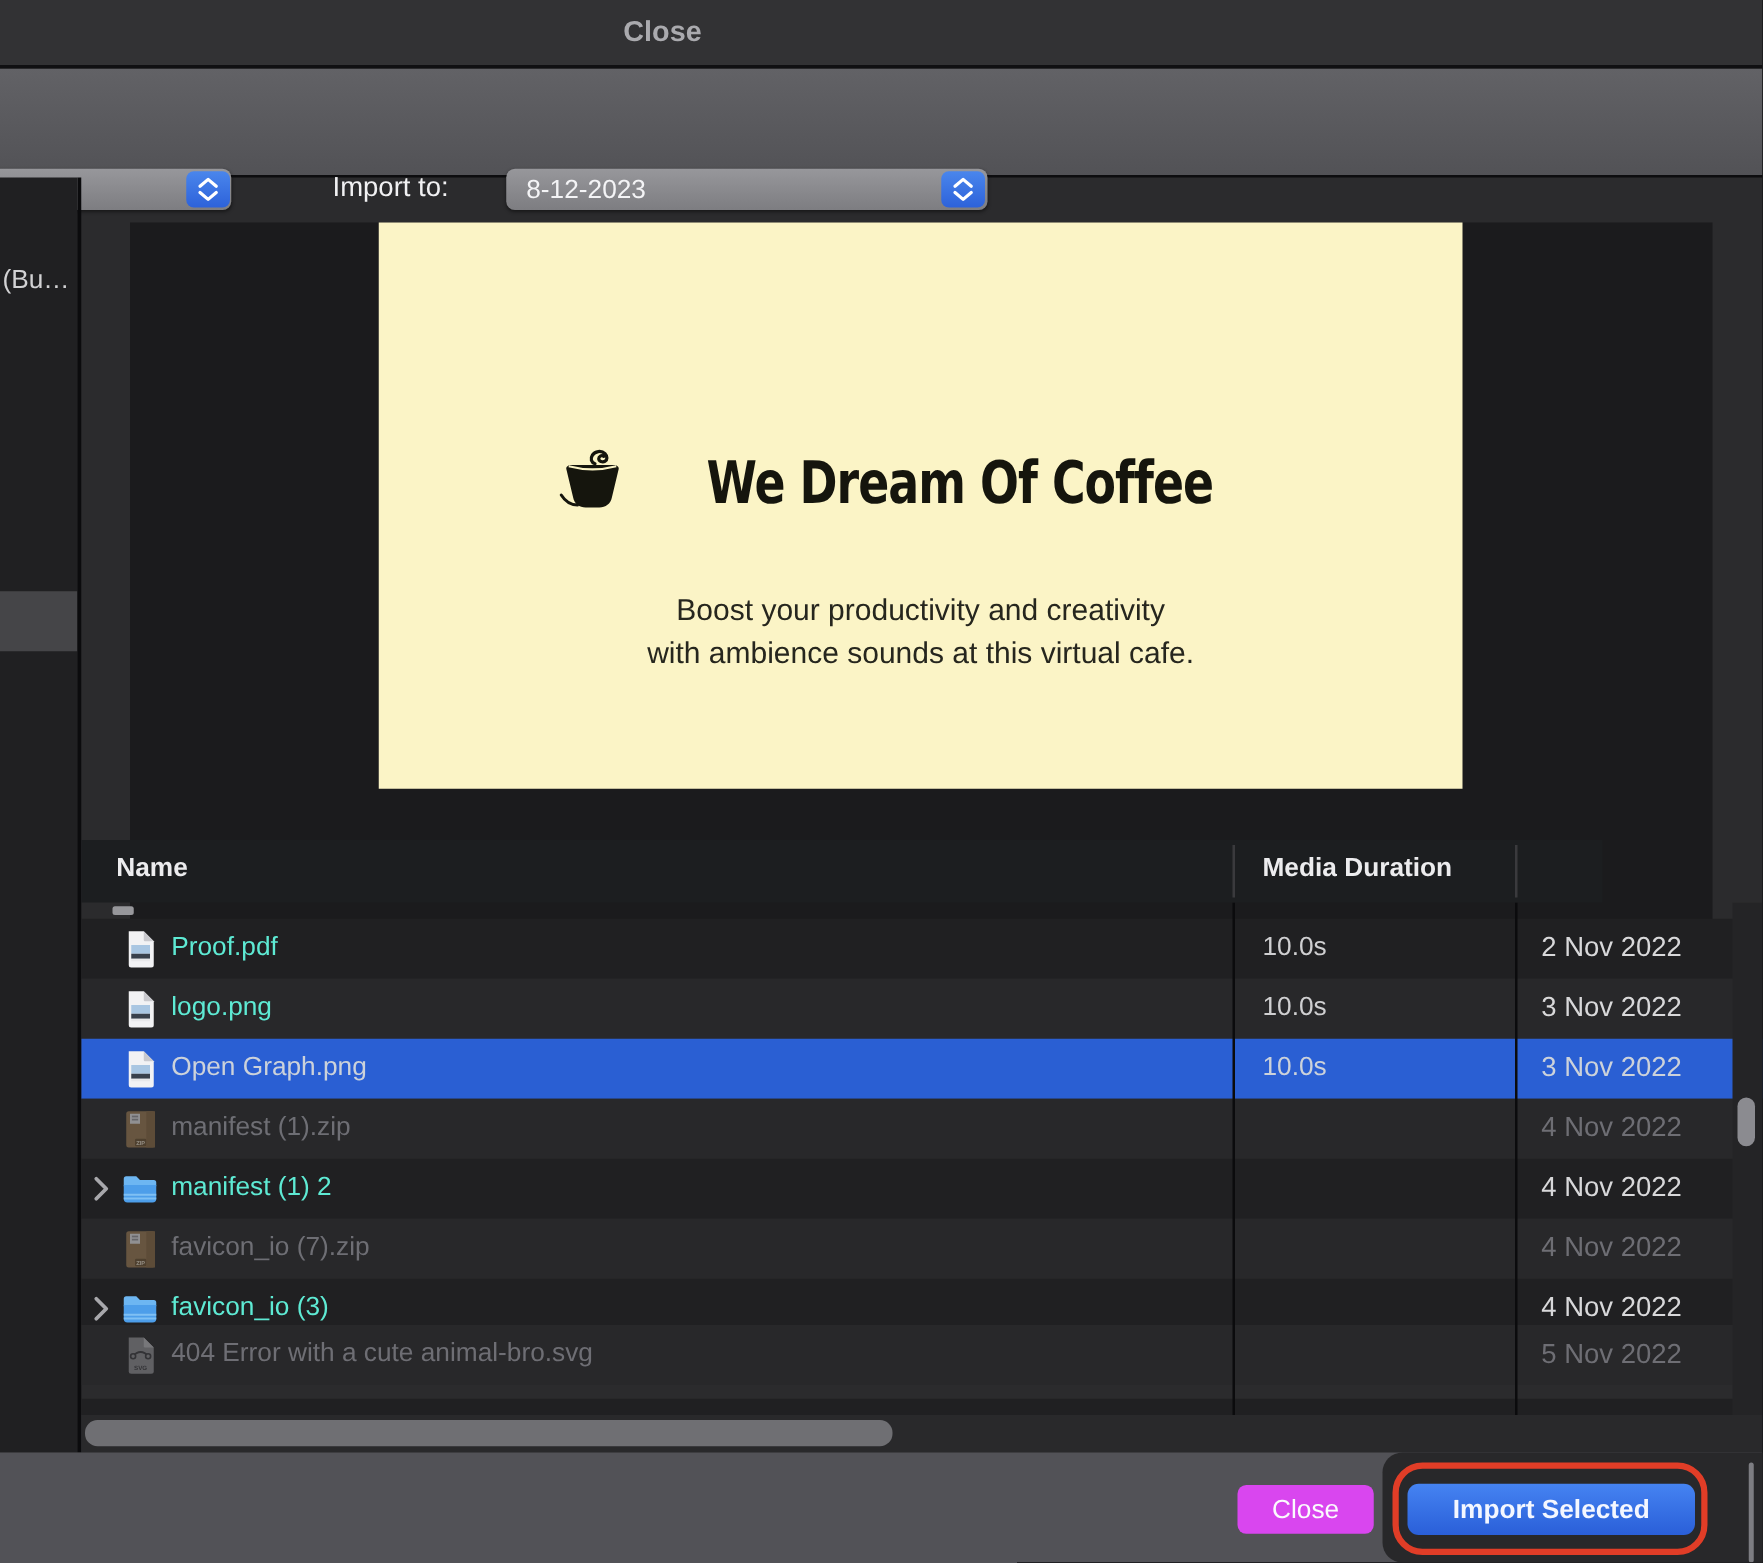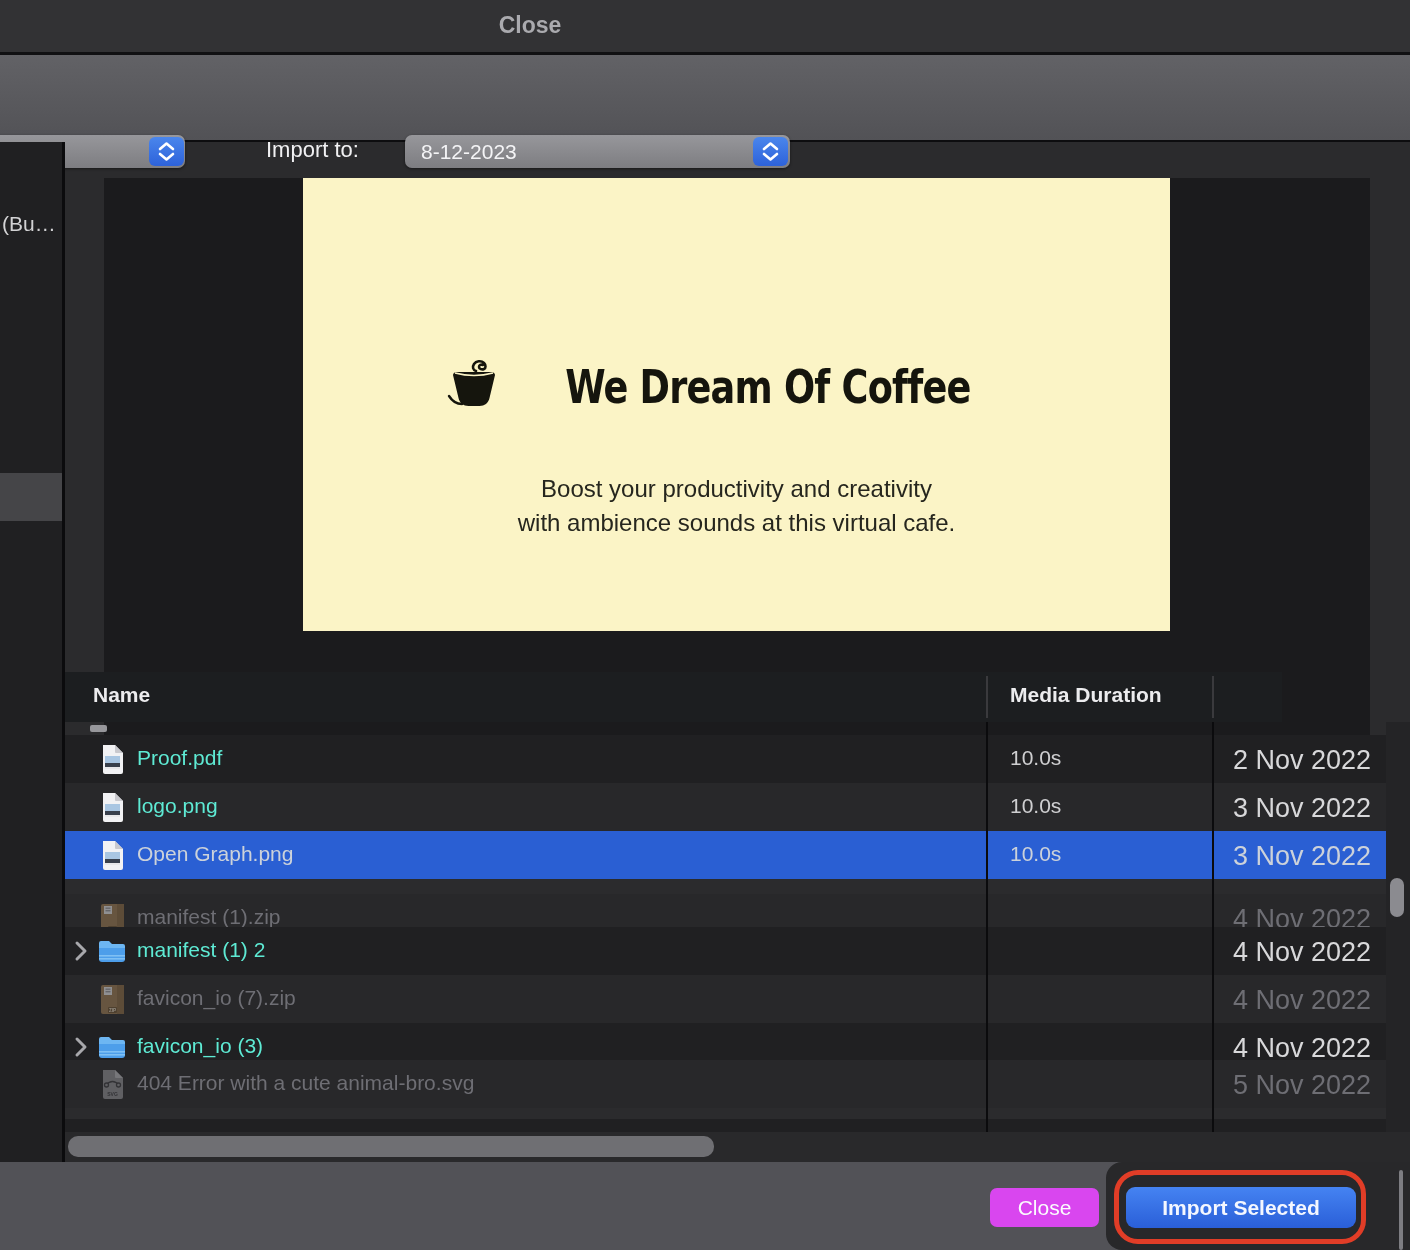--- a/index.html
+++ b/index.html
@@ -34,21 +34,21 @@
   .th{position:absolute;top:11px;font-size:21px;font-weight:600;color:#ececee;white-space:nowrap;}
   .th-div{position:absolute;top:4px;width:2px;height:42px;background:#3a3a3d;}
   .rows{position:absolute;left:65px;top:722px;width:1345px;height:410px;overflow:hidden;}
   .row{position:absolute;left:0;width:1345px;height:48px;}
   .row.light{background:#28282a;}
   .row.dark{background:#202022;}
   .row.selected{background:#2a5fd3;}
   .partial{position:absolute;left:0;width:1345px;}
   .cell-label{position:absolute;left:72px;top:11px;font-size:21px;color:#5eead4;white-space:nowrap;}
   .cell-dur{position:absolute;left:945px;top:11px;font-size:21px;color:#cfcfd1;white-space:nowrap;}
-  .cell-date{position:absolute;left:1168px;top:10px;font-size:27px;color:#d8d8da;white-space:nowrap;}
+  .cell-date{position:absolute;left:1168px;top:10px;font-size:22px;color:#d8d8da;white-space:nowrap;}
   .row.dim .cell-label,.row.dim .cell-date{color:#6e6e74;}
   .row.dim .icon-box{opacity:.55;}
   .row.selected .cell-label,.row.selected .cell-dur,.row.selected .cell-date{color:#ccd2da;}
   .icon-box{position:absolute;left:32px;top:8px;width:30px;height:32px;display:flex;align-items:center;justify-content:center;}
   .chevron{position:absolute;left:9px;top:13px;}
   .col-div{position:absolute;top:0;width:2px;height:410px;background:#0b0b0d;}
   .gutter{position:absolute;left:1321px;top:0;width:24px;height:410px;background:#242426;}
   .v-thumb{position:absolute;left:4px;top:156px;width:14px;height:39px;border-radius:7px;background:#8b8b90;}
   .hscroll{position:absolute;left:65px;top:1132px;width:1345px;height:30px;background:#29292b;}
   .h-thumb{position:absolute;left:3px;top:4px;width:646px;height:21px;border-radius:10px;background:#6f6f73;}
@@ -169,21 +169,21 @@
             <rect x="5" y="12" width="15" height="7" fill="#a9c6e2"></rect>
             <rect x="5" y="19" width="15" height="4" fill="#39404c"></rect>
             <rect x="5" y="23" width="15" height="2" fill="#e8e8ea"></rect>
           </svg>
       </span>
       <span class="cell-label">Open Graph.png</span>
       <span class="cell-dur">10.0s</span>
       <span class="cell-date">3 Nov 2022</span>
     </div>
 
-    <div class="row light dim" style="top:172px;">
+    <div class="row light dim" style="top:157px;">
       <span class="icon-box">
         <svg width="25" height="31" viewBox="0 0 25 31">
             <rect x="1" y="1" width="23" height="29" rx="2" fill="#9b7b52"></rect>
             <rect x="17" y="1" width="7" height="29" fill="#8a6b45"></rect>
             <rect x="4" y="3" width="8" height="8" fill="#e6e6e8"></rect>
             <rect x="5.5" y="4.5" width="5" height="1.4" fill="#9a9a9e"></rect>
             <rect x="5.5" y="7" width="5" height="1.4" fill="#9a9a9e"></rect>
             <rect x="8" y="23" width="9" height="6" rx="1" fill="#6d5434"></rect>
             <text x="12.5" y="27.8" font-size="4.6" font-weight="bold" fill="#e8dcc8" text-anchor="middle" font-family="sans-serif">ZIP</text>
           </svg>

